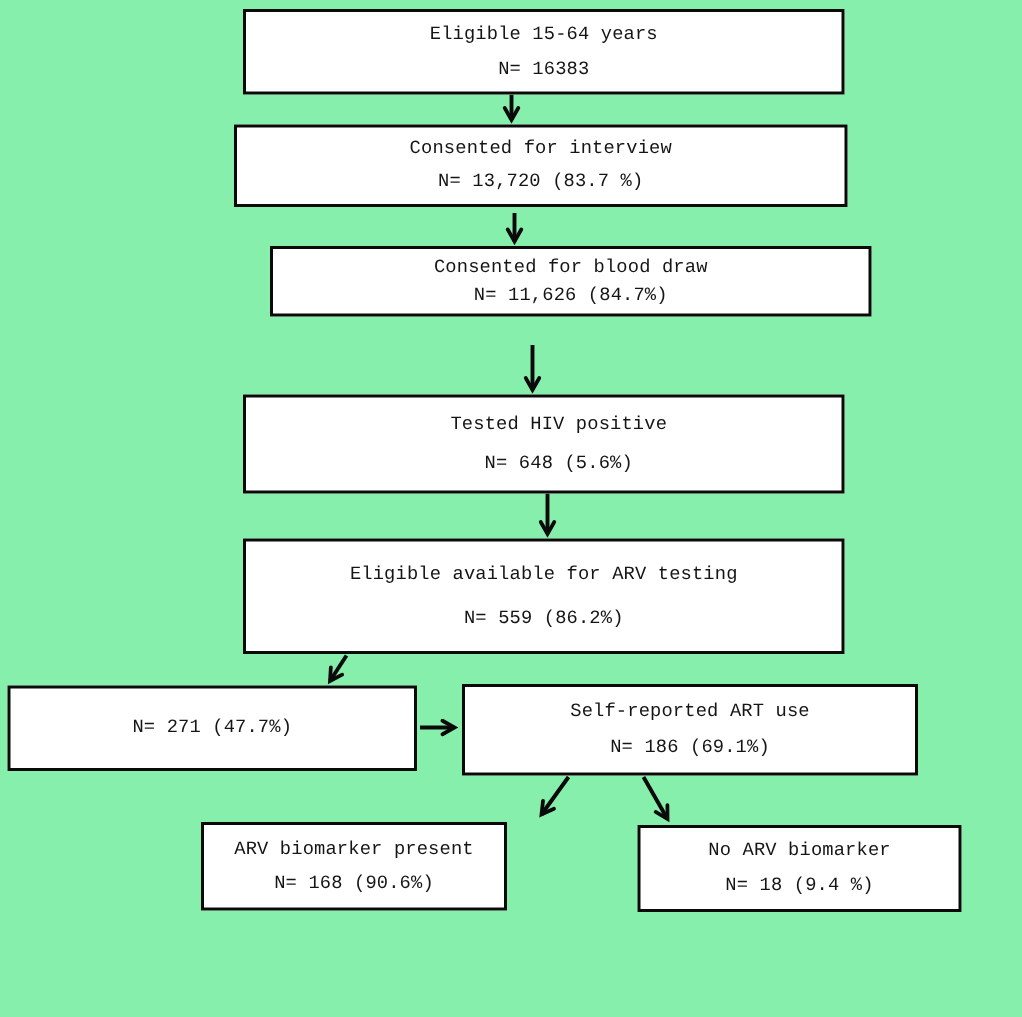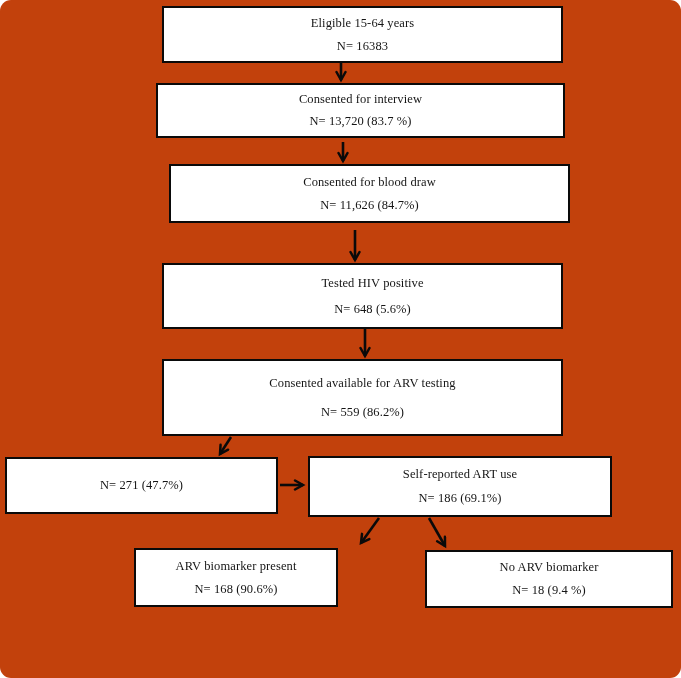--- a/index.html
+++ b/index.html
@@ -4,25 +4,24 @@
 <style>
   html, body {
     margin: 0;
     padding: 0;
     background: #ffffff;
   }
   .canvas {
     position: relative;
     width: 681px;
     height: 678px;
-    background: #c2410c;
-    font-family: Liberation Serif, serif;
+    background: #86efac;
+    font-family: Liberation Mono, monospace;
     color: #151515;
     overflow: hidden;
-    border-radius: 11px;
   }
   .connectors {
     position: absolute;
     left: 0;
     top: 0;
     width: 681px;
     height: 678px;
     pointer-events: none;
   }
   .flow-box {
@@ -77,48 +76,48 @@
   <div class="flow-box" style="left:162px; top:6px; width:401px; height:57px;">
     <p>Eligible 15-64 years</p>
     <p>N= 16383</p>
   </div>
 
   <div class="flow-box" style="left:156px; top:83px; width:409px; height:55px;">
     <p>Consented for interview</p>
     <p>N= 13,720 (83.7 %)</p>
   </div>
 
-  <div class="flow-box" style="left:169px; top:164px; width:401px; height:59px;">
+  <div class="flow-box" style="left:180px; top:164px; width:401px; height:47px;">
     <p>Consented for blood draw</p>
     <p>N= 11,626 (84.7%)</p>
   </div>
 
   <div class="flow-box" style="left:162px; top:263px; width:401px; height:66px;padding-left:28px;">
     <p>Tested HIV positive</p>
     <p>N= 648 (5.6%)</p>
   </div>
 
   <div class="flow-box" style="left:162px; top:359px; width:401px; height:77px;">
-    <p>Consented available for ARV testing</p>
+    <p>Eligible available for ARV testing</p>
     <p>N= 559 (86.2%)</p>
   </div>
 
   <div class="flow-box" style="left:5px; top:457px; width:273px; height:57px;">
     <p>N= 271 (47.7%)</p>
   </div>
 
   <div class="flow-box" style="left:308px; top:456px; width:304px; height:61px;">
     <p>Self-reported ART use</p>
     <p>N= 186 (69.1%)</p>
   </div>
 
   <div class="flow-box" style="left:134px; top:548px; width:204px; height:59px;">
     <p>ARV biomarker present</p>
     <p>N= 168 (90.6%)</p>
   </div>
 
-  <div class="flow-box" style="left:425px; top:550px; width:248px; height:58px;">
+  <div class="flow-box" style="left:425px; top:550px; width:216px; height:58px;">
     <p>No ARV biomarker</p>
     <p>N= 18 (9.4 %)</p>
   </div>
 
 
 </div>
 
 </body></html>

